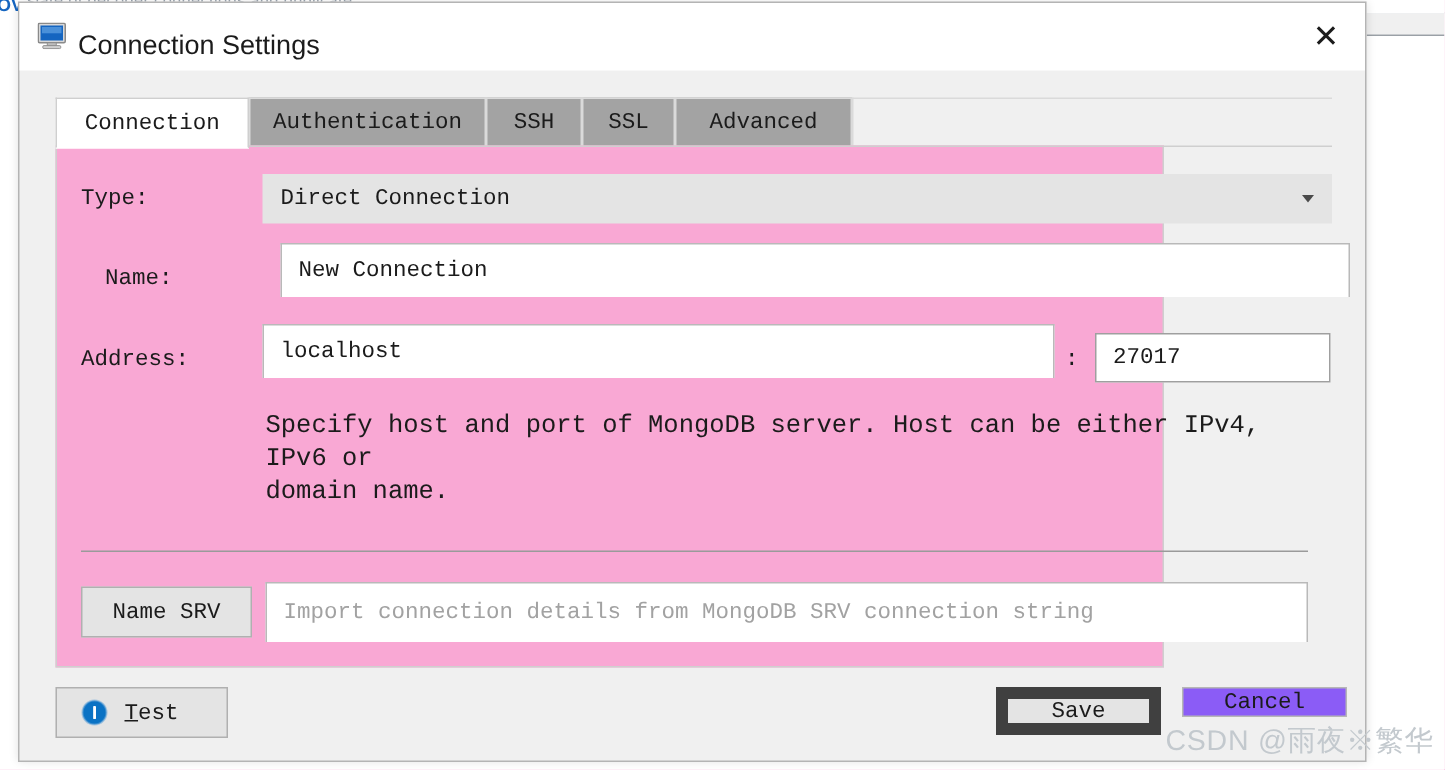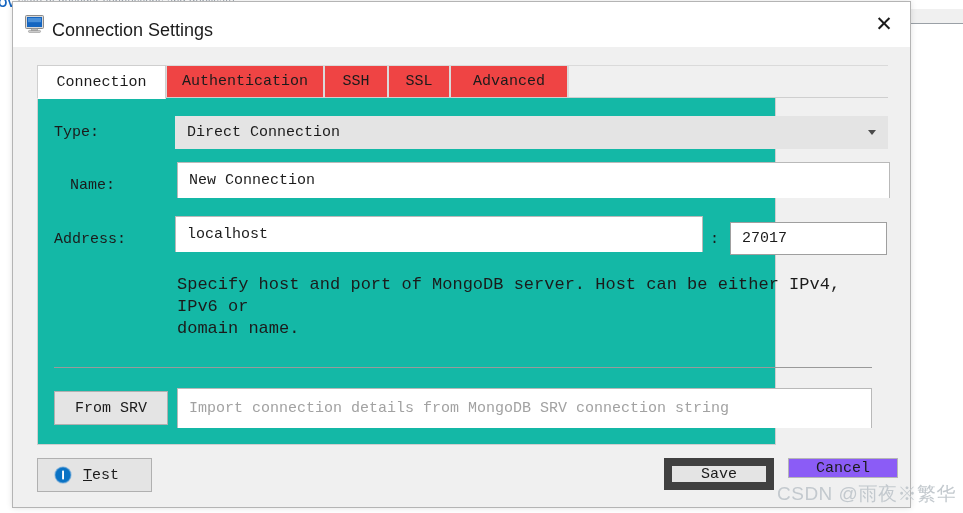--- a/index.html
+++ b/index.html
@@ -136,41 +136,41 @@
     position: absolute;
     top: 0;
     height: 33px;
     box-sizing: border-box;
     display: flex;
     align-items: center;
     justify-content: center;
     font-family: "Liberation Mono", monospace;
     font-size: 15px;
     color: #1b1b1b;
-    background: #ef4444;
+    background: #a3a3a3;
     border: 1px solid #dadada;
     border-bottom: 1px solid #cfcfcf;
     cursor: default;
     white-space: nowrap;
   }
   .tab.active {
     background: #ffffff;
     border: 1px solid #cfcfcf;
     border-bottom: 1px solid #ffffff;
     height: 34px;
     z-index: 5;
   }
 
   
   .tabpage {
     position: absolute;
     left: 24px; top: 95px;
     width: 739px;
     height: 348px;
-    background: #14b8a6;
+    background: #f9a8d4;
     border: 1px solid #cfcfcf;
     box-sizing: border-box;
   }
 
   .lbl {
     position: absolute;
     font-family: "Liberation Mono", monospace;
     font-size: 15px;
     color: #1b1b1b;
     white-space: nowrap;
@@ -390,36 +390,36 @@
 
     <div class="tabpage">
 
       <span class="lbl" style="left:16px; top:26px;">Type:</span>
       <div class="combo" style="top:18px;">
         <span class="combo-text">Direct Connection</span>
         <span class="combo-arrow"></span>
       </div>
 
       <span class="lbl" style="left:32px; top:79px;">Name:</span>
-      <div class="field flat" style="left:139px; top:64px; width:713px; height:36px;">New Connection</div>
+      <div class="field flat" style="left:149px; top:64px; width:713px; height:36px;">New Connection</div>
 
       <span class="lbl" style="left:16px; top:133px;">Address:</span>
       <div class="field flat" style="left:137px; top:118px; width:528px; height:36px;">localhost</div>
       <span class="colon" style="left:672px; top:133px;">:</span>
       <div class="field" style="left:692px; top:124px; width:157px; height:33px;">27017</div>
 
       <div class="hint" style="top:176px;">
         <div>Specify host and port of MongoDB server. Host can be either IPv4, IPv6 or</div>
         <div>domain name.</div>
       </div>
 
       <div class="divider"></div>
 
       <div class="srv-btn">
-        <span>From SRV</span>
+        <span>Name SRV</span>
       </div>
       <div class="field flat placeholder" style="left:139px; top:290px; width:695px; height:40px;" placeholder="Import connection details from MongoDB SRV connection string">Import connection details from MongoDB SRV connection string</div>
     </div>
 
     <div class="test-btn">
       <span class="info-icon">
         <svg width="18" height="18" viewBox="0 0 18 18">
           <circle cx="9" cy="9" r="8" fill="#0a72c4"></circle>
           <circle cx="9" cy="9" r="8" fill="none" stroke="#6ba7d8" stroke-width="1.4" opacity="0.55"></circle>
           <rect x="8.1" y="4.6" width="1.9" height="8.8" rx="0.6" fill="#ffffff"></rect>

